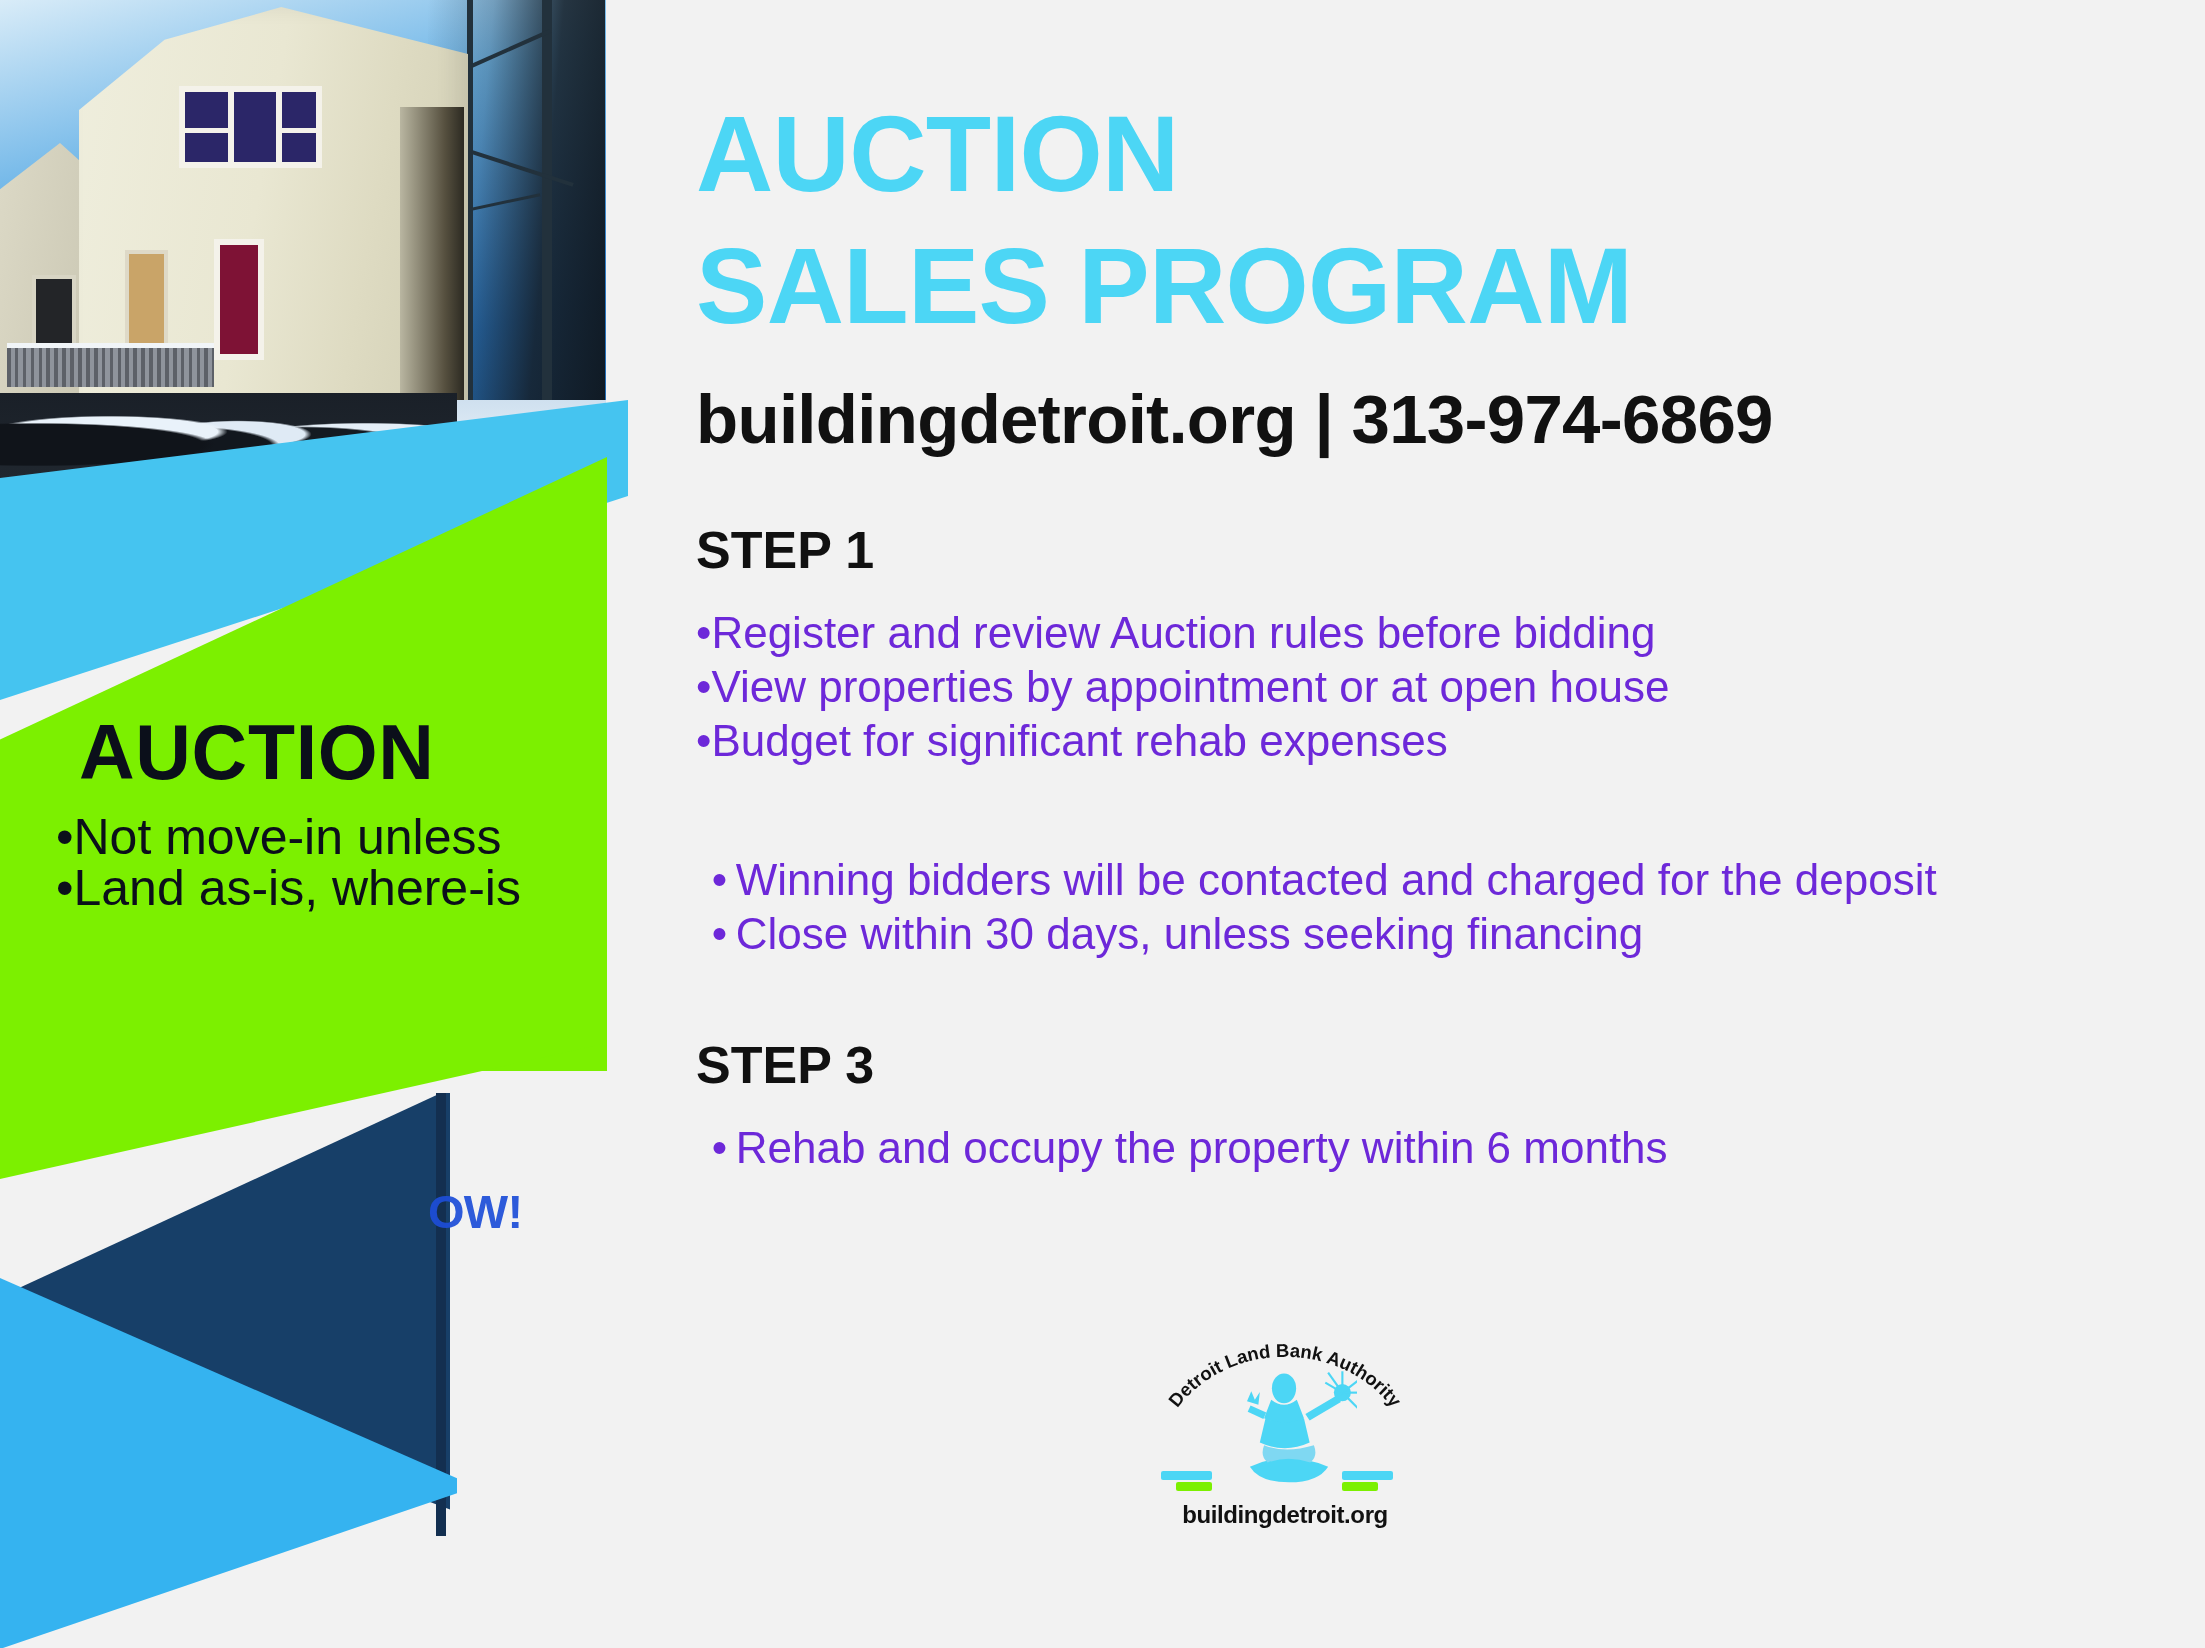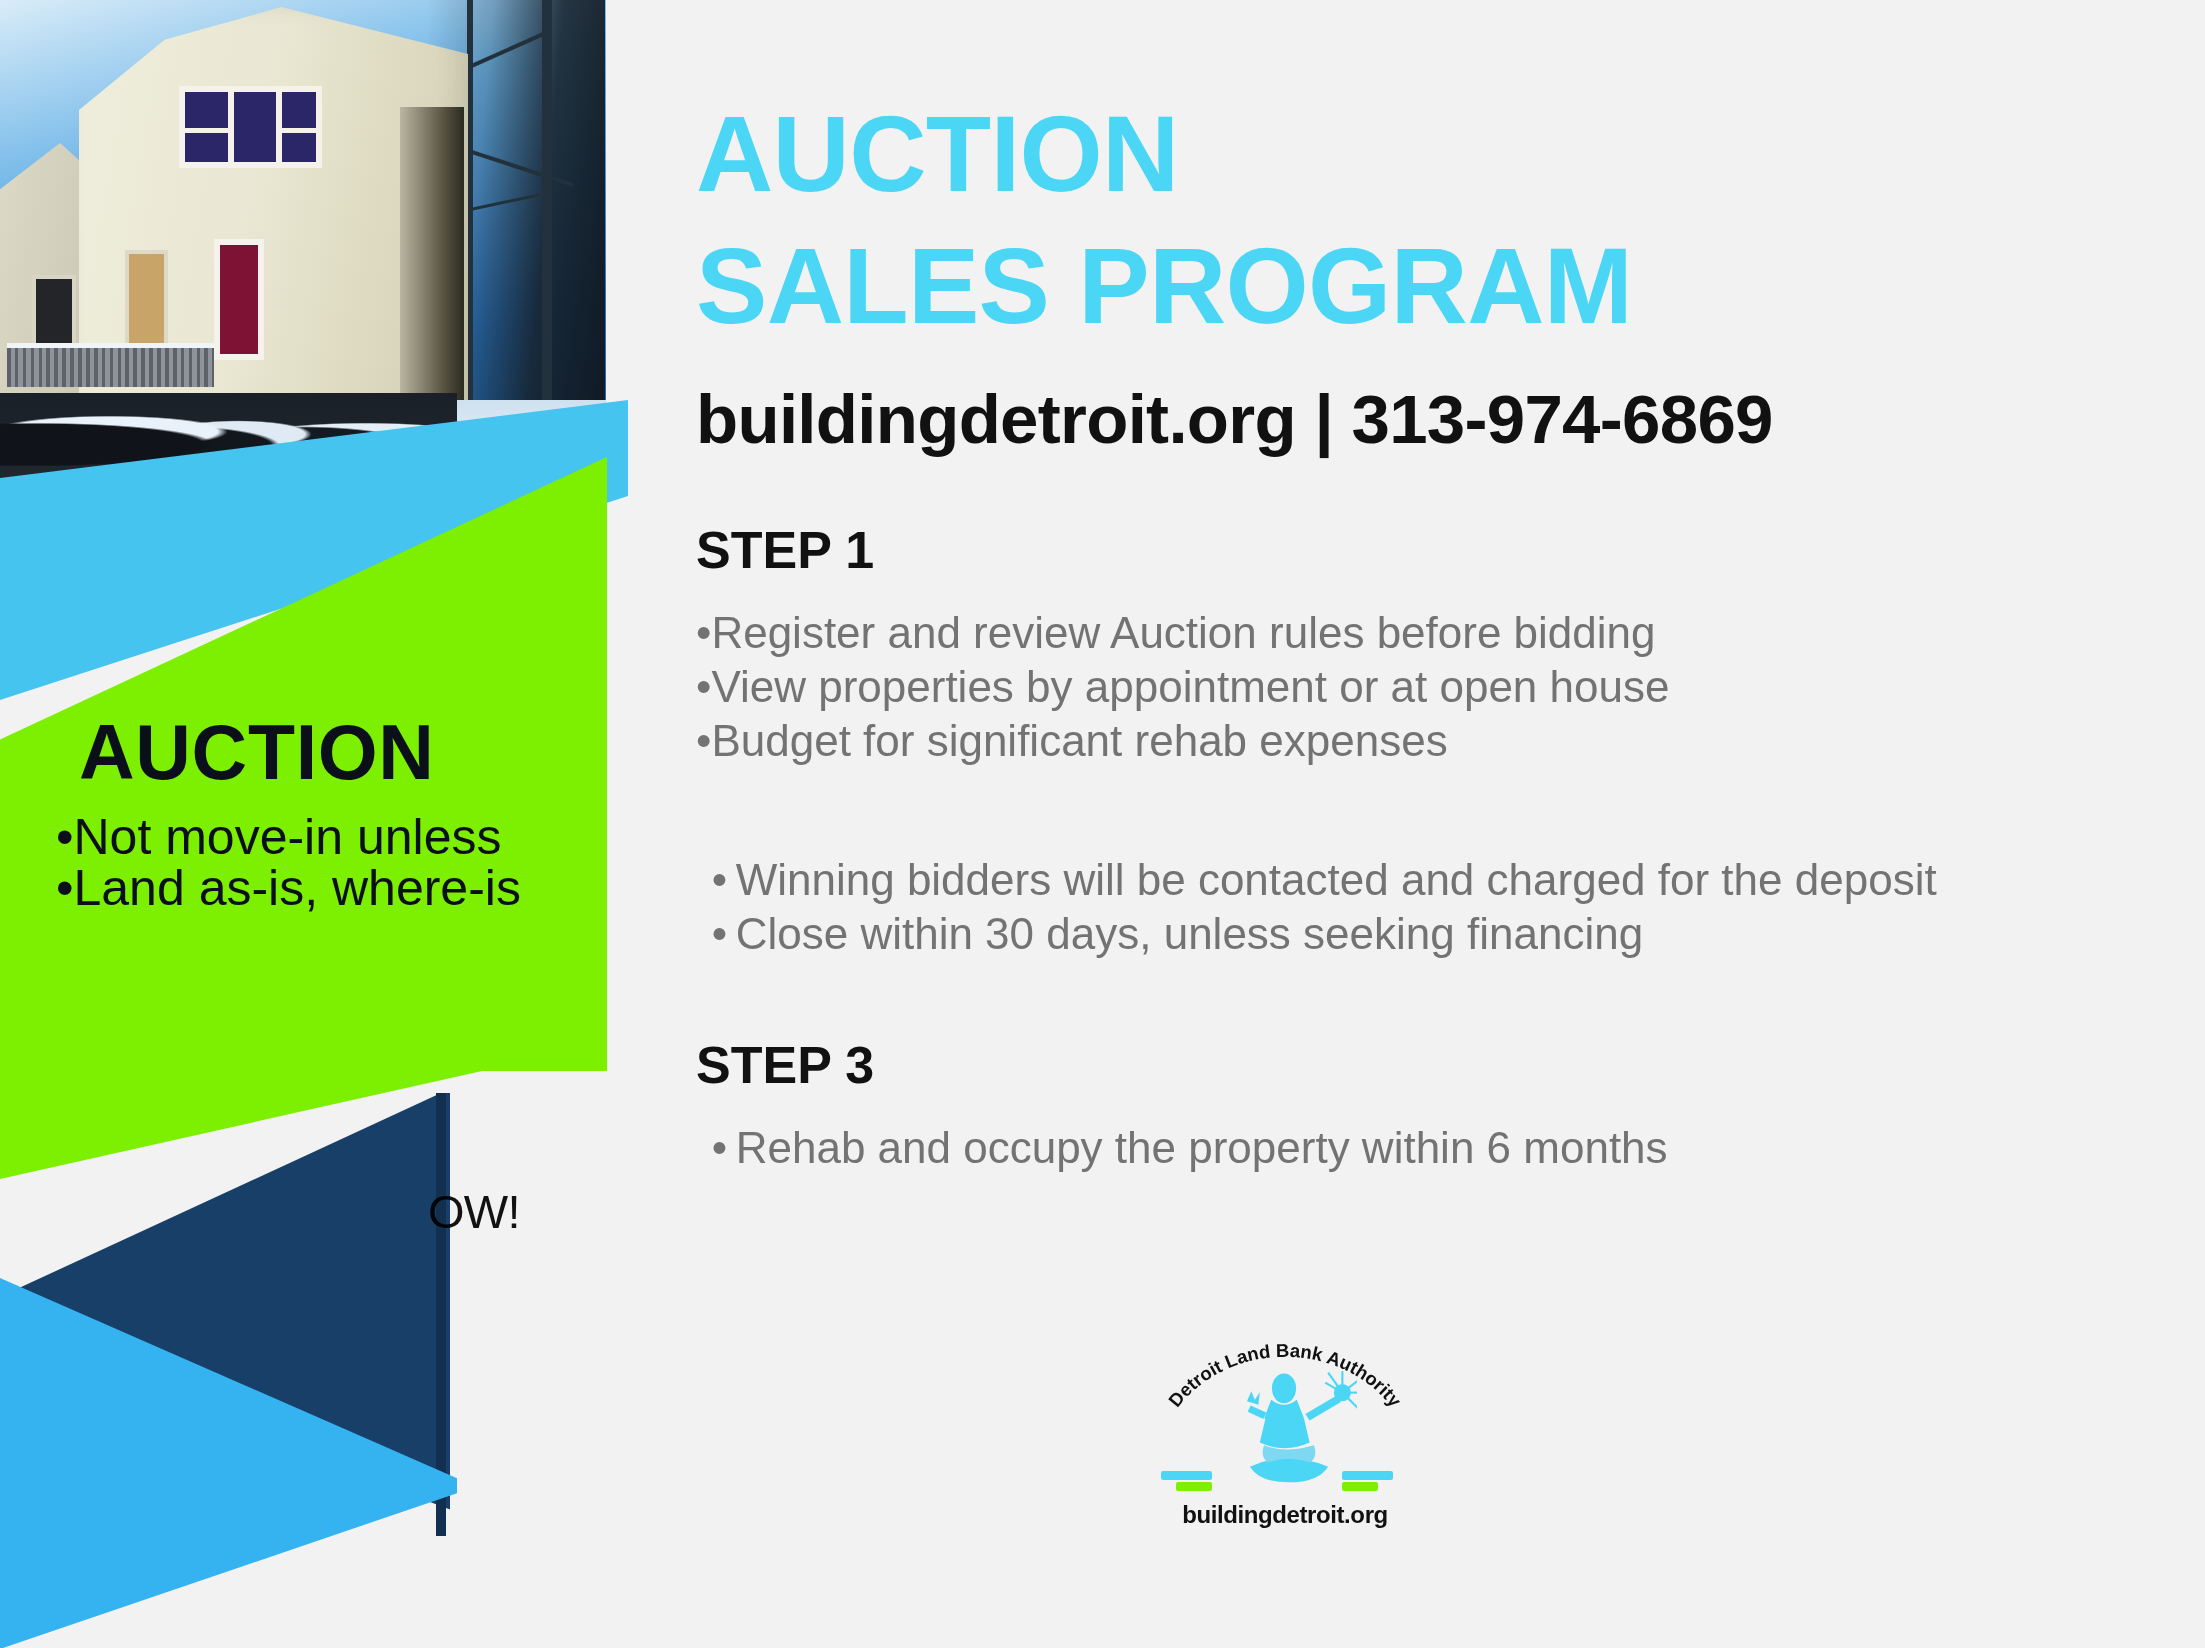--- a/index.html
+++ b/index.html
@@ -166,22 +166,22 @@
     line-height: 1.02;
     margin-left: 13px;
     white-space: nowrap;
   }
 
   #now-text {
     position: absolute;
     left: 428px;
     top: 1184px;
     font-size: 47px;
-    font-weight: normal;
-    color: #000000;
+    font-weight: bold;
+    color: #1d4ed8;
     opacity: .92;
     z-index: 6;
     letter-spacing: -0.7px;
   }
 
   
   #content {
     position: absolute;
     left: 696px;
     top: 0;
@@ -214,21 +214,21 @@
   .step-title {
     font-size: 52px;
     font-weight: bold;
     color: #111111;
     letter-spacing: 0px;
     margin: 0 0 26px 0;
   }
   .step-list { margin: 0; padding: 0; list-style: none; }
   .step-list li {
     font-size: 44px;
-    color: #737373;
+    color: #6d28d9;
     line-height: 1.23;
     white-space: nowrap;
   }
   .step-list.tight li { text-indent: 0; }
   .step-list.spaced li { padding-left: 15.7px; }
   .step-list.spaced li .b { display: inline-block; width: 24px; }
 
   
   #logo {
     position: absolute;

